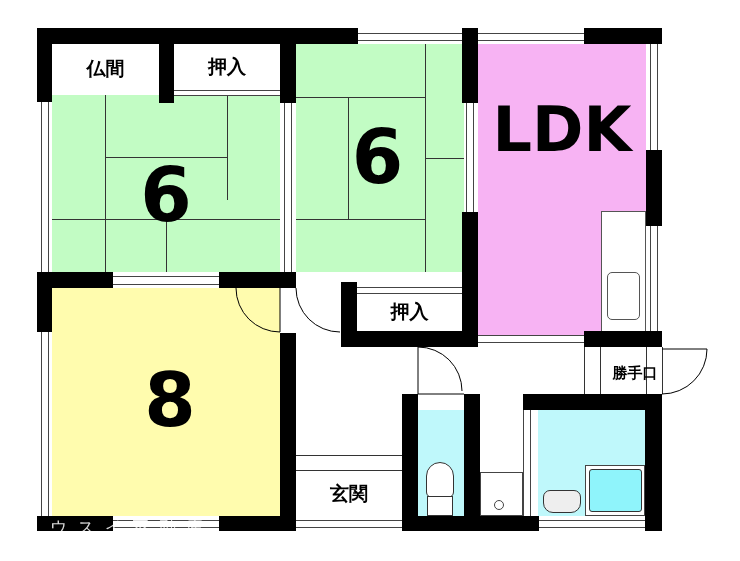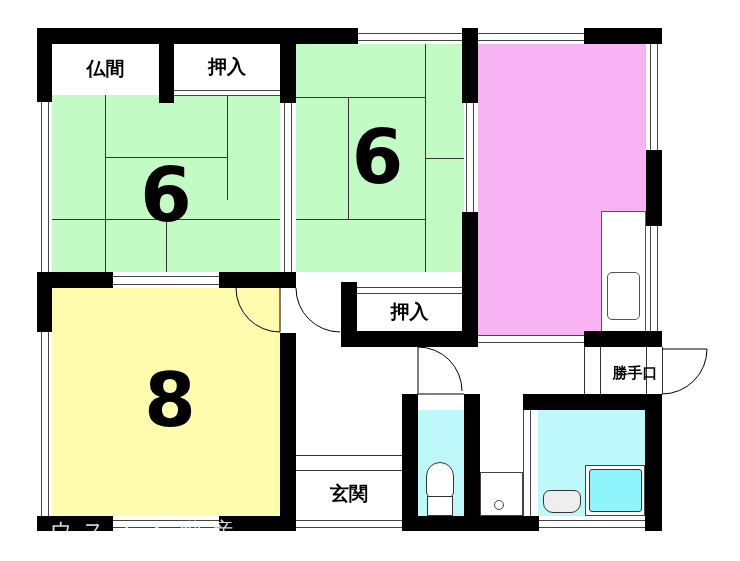--- a/index.html
+++ b/index.html
@@ -5,21 +5,21 @@
   html, body { margin: 0; padding: 0; background: #ffffff; }
   body { width: 740px; height: 561px; position: relative; overflow: hidden; font-family: "DejaVu Sans", sans-serif; }
   .abs { position: absolute; box-sizing: border-box; }
   .wall { background: #000; }
   .room-label { position: absolute; display: flex; align-items: center; justify-content: center; color: #000; font-weight: bold; font-family: "DejaVu Sans", sans-serif; text-align: right; }
   .big { font-size: 74px; line-height: 1; }
   .small { font-size: 19px; font-weight: bold; }
   .ldk { font-size: 62px; line-height: 1.02; text-align: center; flex-direction: column; }
   .line { position: absolute; background: #333; }
   .winline { position: absolute; background: #444; }
-  .watermark { position: absolute; color: rgba(255,255,255,0.85); font-size: 22px; letter-spacing: 10px; white-space: nowrap; }
+  .watermark { position: absolute; color: rgba(255,255,255,0.85); font-size: 17px; letter-spacing: 10px; white-space: nowrap; }
   svg { position: absolute; overflow: visible; }
 </style>
 </head>
 <body>
 
 <div class="abs" style="left:52px;top:95px;width:228px;height:177px;background:#c2fcc4;"></div>
 <div class="abs" style="left:296px;top:44px;width:168px;height:228px;background:#c2fcc4;"></div>
 <div class="abs" style="left:478px;top:44px;width:168px;height:291px;background:#f7b3f3;"></div>
 <div class="abs" style="left:52px;top:288px;width:228px;height:228px;background:#fffcae;"></div>
 <div class="abs" style="left:418px;top:410px;width:46px;height:106px;background:#bff8fb;"></div>
@@ -138,20 +138,21 @@
   <path d="M707,349 A45,45 0 0 1 662,394" fill="none" stroke="#000" stroke-width="1"></path>
   <line x1="662" y1="349" x2="707" y2="349" stroke="#000" stroke-width="1"></line>
 </svg>
 
 <div class="room-label small" style="left:52px;top:44px;width:107px;height:50px;">仏間</div>
 <div class="room-label small" style="left:174px;top:44px;width:106px;height:46px;">押入</div>
 <div class="room-label big" style="left:105px;top:150px;width:122px;height:90px;">6</div>
 <div class="room-label big" style="left:330px;top:112px;width:95px;height:90px;">6</div>
 
 <div class="room-label ldk" style="left:478px;top:62px;width:168px;height:135px;">
+  <span>LDK</span>
 </div>
 
 <div class="room-label big" style="left:110px;top:355px;width:120px;height:90px;">8</div>
 <div class="room-label small" style="left:357px;top:293px;width:105px;height:38px;">押入</div>
 <div class="room-label small" style="left:296px;top:472px;width:106px;height:44px;">玄関</div>
 <div class="room-label" style="left:596px;top:355px;width:78px;height:36px;font-size:15px;font-weight:bold;">勝手口</div>
 
 <div class="watermark" style="left:50px;top:516px;">ウスイ不動産</div>
 
 </body></html>

